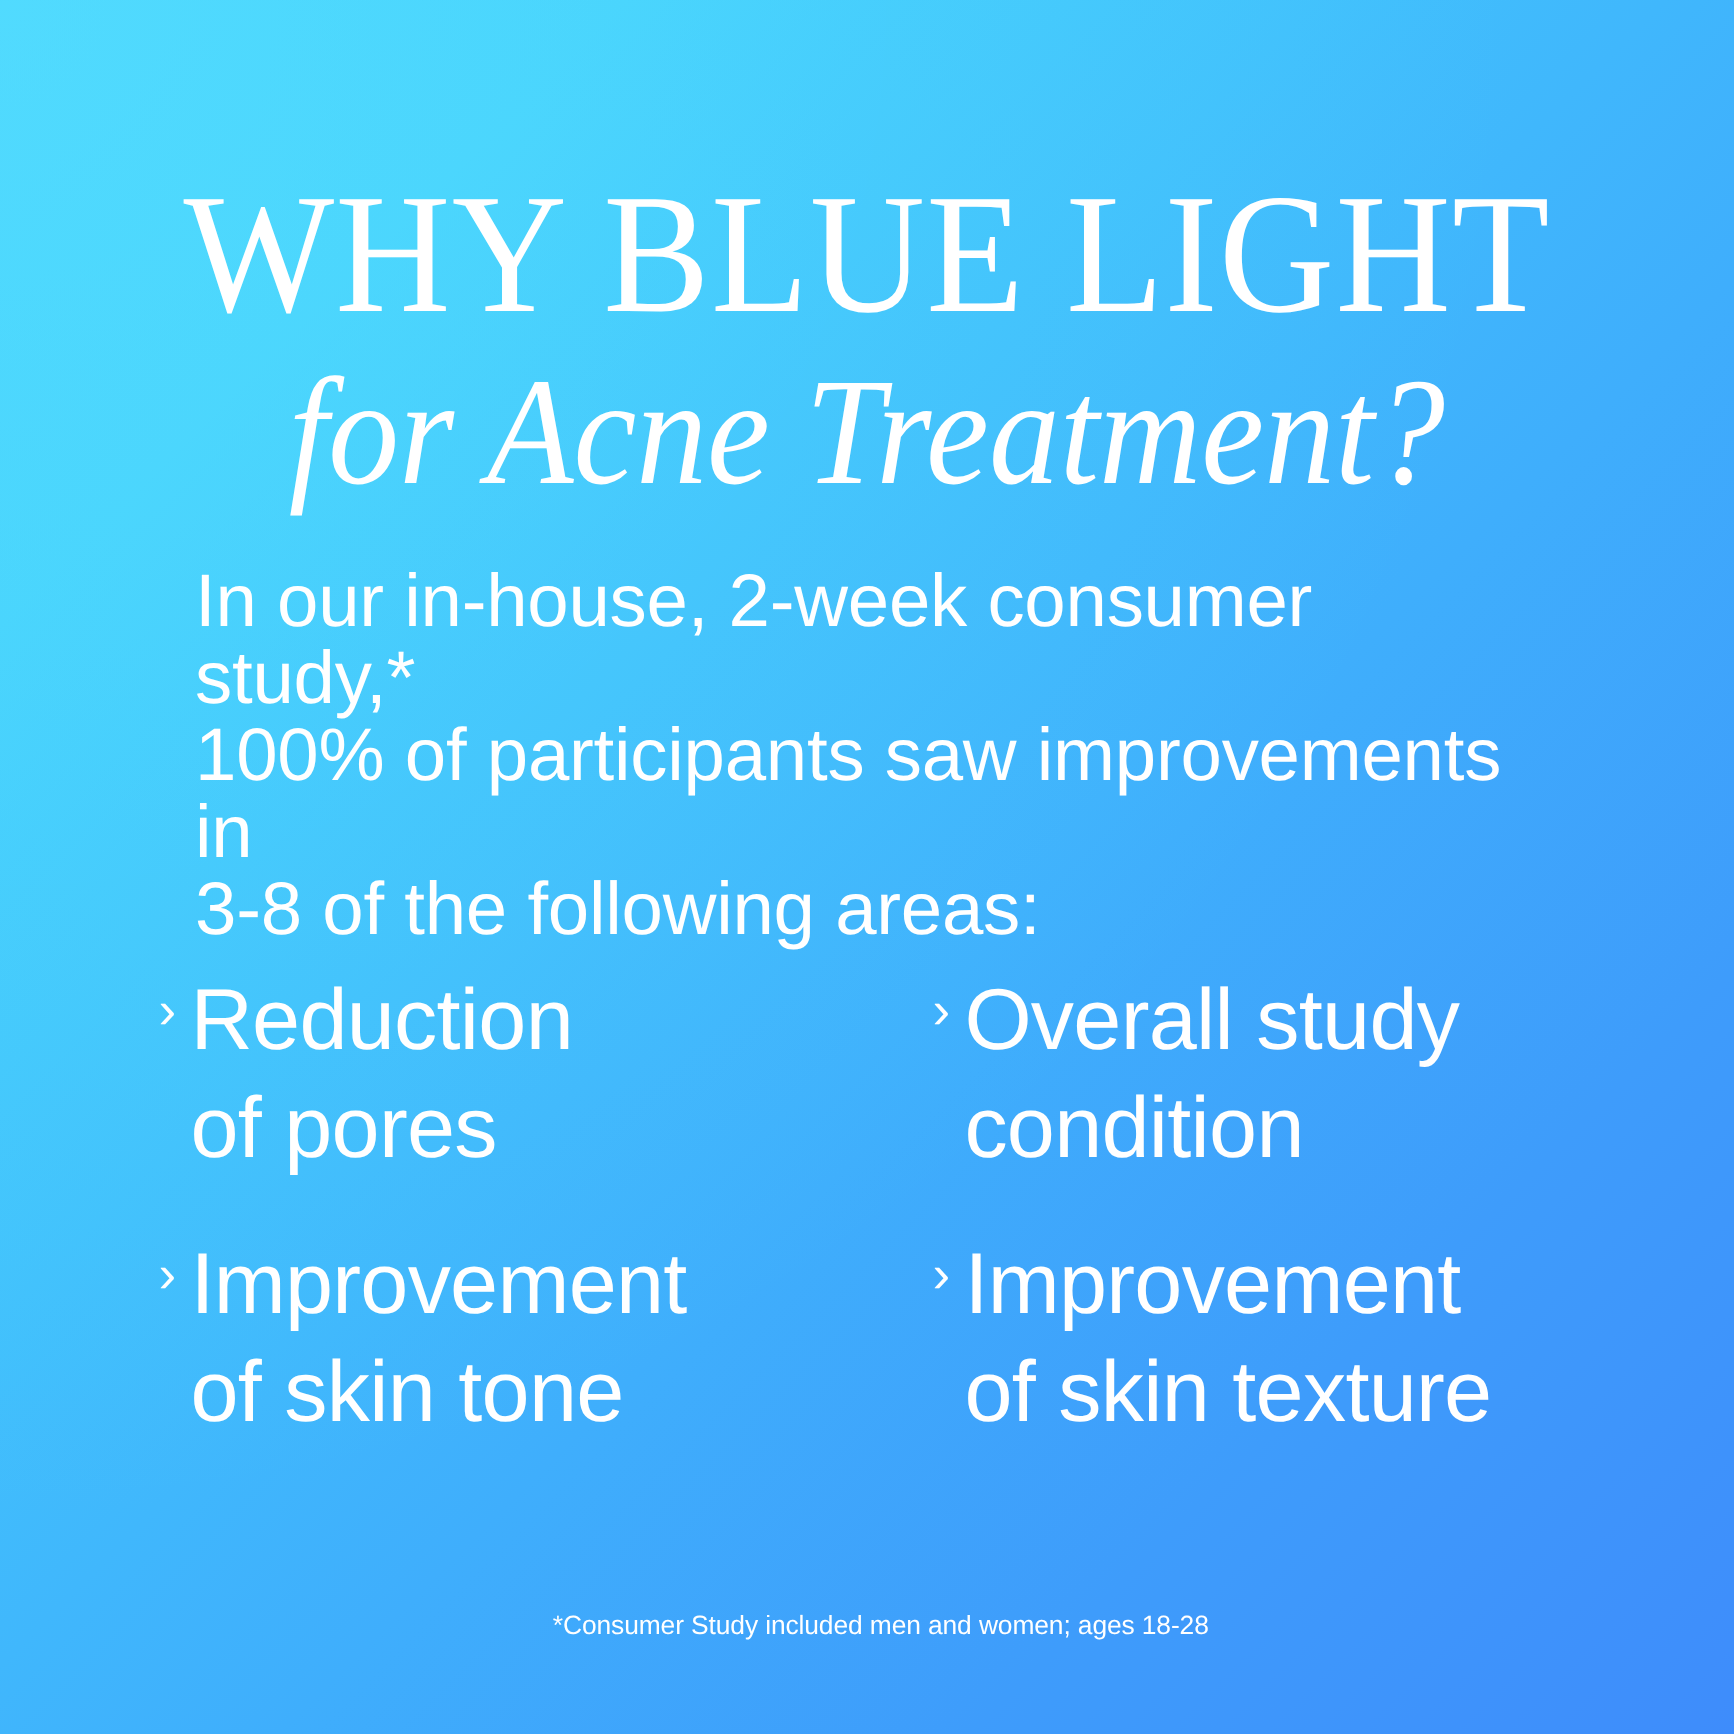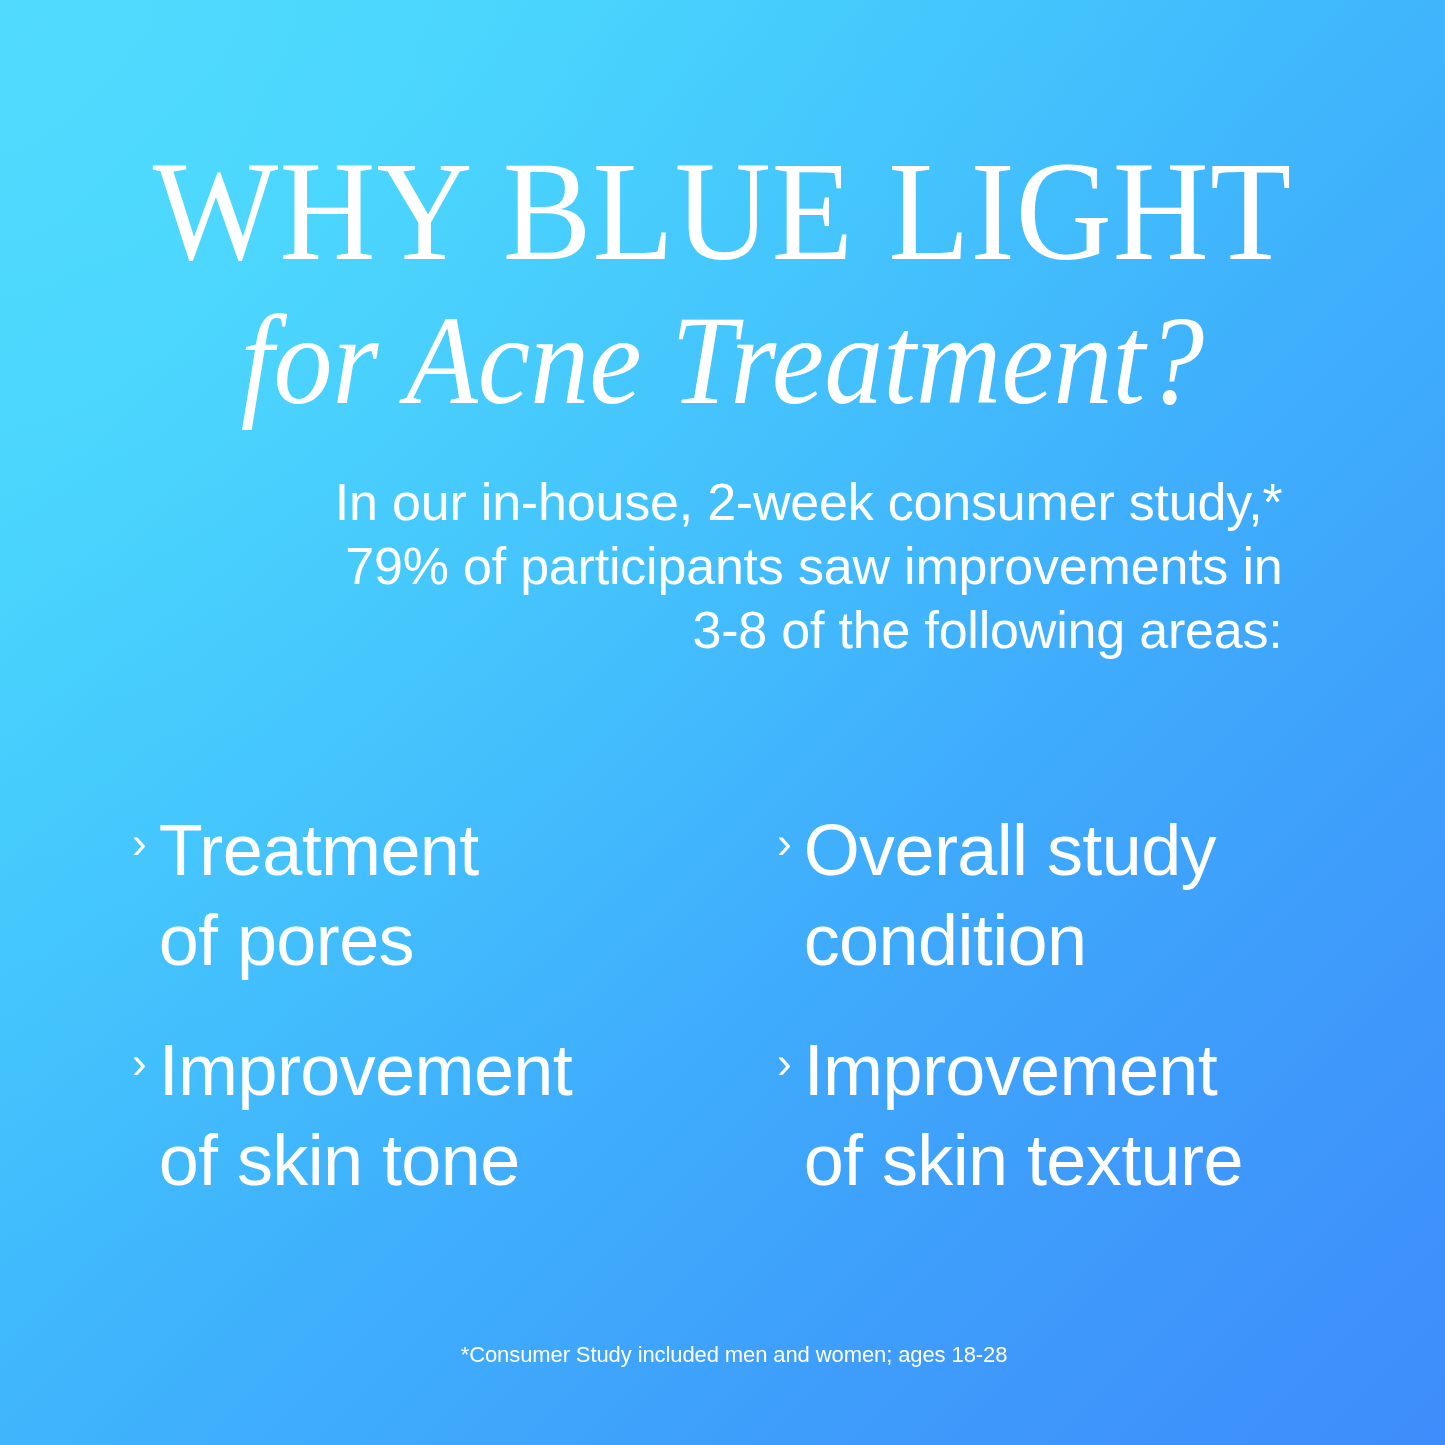--- a/index.html
+++ b/index.html
@@ -76,23 +76,23 @@
     transform-origin: center top;
   }
 
   
   .subtitle {
     position: absolute;
     left: 50%;
     transform: translateX(-50%);
     top: 470px;
     width: 1120px;
-    text-align: right;
+    text-align: left;
     color: #FFFFFF;
-    font-size: 52px;
+    font-size: 62px;
     line-height: 64px;
     font-weight: 400;
     letter-spacing: -0.2px;
   }
   .subtitle .sline { display: block; }
 
   
   .bullets {
     position: absolute;
     left: 132px;
@@ -149,29 +149,29 @@
 <div id="poster">
   <div class="layer">
 
     <div class="title-block">
       <div class="title-line1">WHY BLUE LIGHT</div>
       <div class="title-line2">for Acne Treatment?</div>
     </div>
 
     <div class="subtitle">
       <span class="sline">In our in-house, 2-week consumer study,*</span>
-      <span class="sline">79% of participants saw improvements in</span>
+      <span class="sline">100% of participants saw improvements in</span>
       <span class="sline">3-8 of the following areas:</span>
     </div>
 
     <div class="bullets">
 
       <div class="bullet">
         <span class="chev">›</span>
-        <span class="btext">Treatment
+        <span class="btext">Reduction
 of pores</span>
       </div>
 
       <div class="bullet">
         <span class="chev">›</span>
         <span class="btext">Overall study
 condition</span>
       </div>
 
       <div class="bullet">

